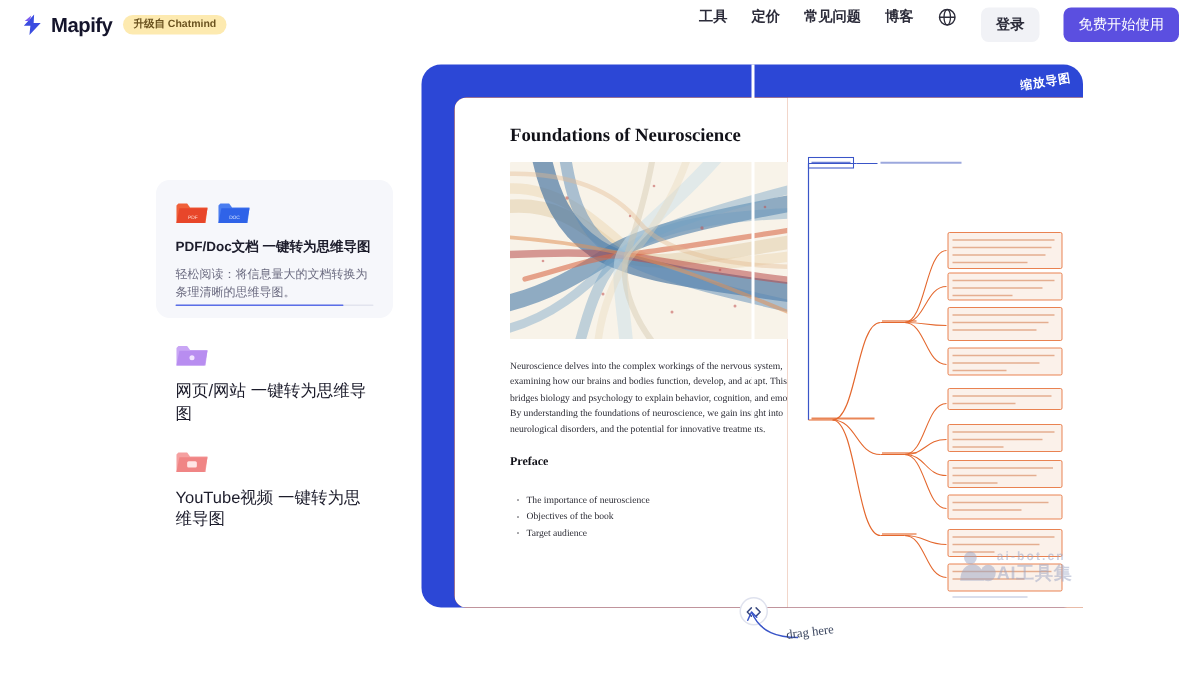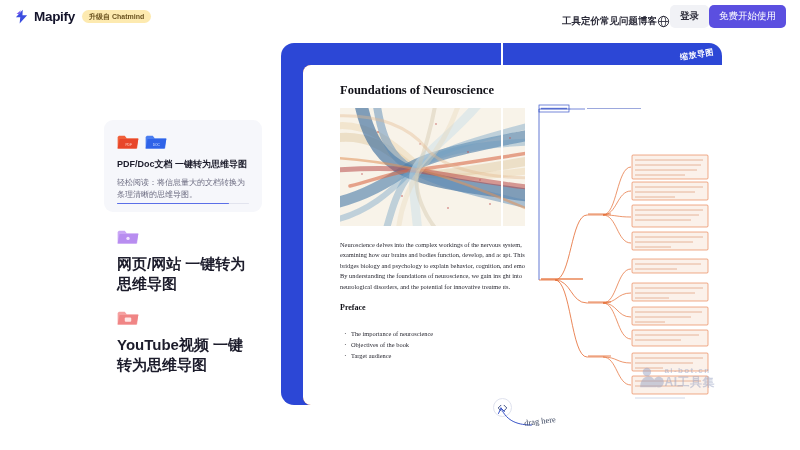--- a/index.html
+++ b/index.html
@@ -23,21 +23,21 @@
     font-size: 13.5px; font-weight: bold; color: #14142b;
     letter-spacing: -0.3px;
   }
   .badge {
     margin-left: 7px;
     background: #fdeab0; color: #6b5320;
     font-size: 7px; font-weight: bold;
     padding: 3px 7px; border-radius: 9px;
     white-space: nowrap; line-height: 1;
   }
-  .nav { margin-left: auto; display: flex; align-items: flex-end; }
+  .nav { margin-left: auto; display: flex; align-items: flex-start; gap: 16px; }
   .nav-link {
     font-size: 9.5px; color: #2c2c3a; font-weight: bold;
     white-space: nowrap; cursor: pointer;
   }
   .globe-icon { width: 13px; height: 13px; display: block; cursor: pointer; }
   .login-btn {
     font-size: 9.5px; color: #2c2c3a; font-weight: bold;
     background: #f1f2f6; border-radius: 5px;
     padding: 5px 10px; cursor: pointer; white-space: nowrap;
   }
@@ -68,21 +68,21 @@
     height: 1.5px; background: #e2e4ee; border-radius: 2px;
   }
   .progress-fill {
     height: 100%; width: 85%; background: #5b6fe8; border-radius: 2px;
   }
   .feature-item {
     margin-top: 16px; padding: 0 13px;
   }
   .feature-item .folder-icon { margin-bottom: 9px; }
   .feature-item-title {
-    font-size: 15px; font-weight: bold; color: #1c1c2b; line-height: 1.3;
+    font-size: 11px; font-weight: normal; color: #1c1c2b; line-height: 1.3;
   }
 
   
   .preview-frame {
     position: absolute; left: 281px; top: 43px;
     width: 441px; height: 362px;
     background: #2c47d6; border-radius: 13px;
   }
   .zoom-tag {
     position: absolute; right: 8px; top: 6px;

